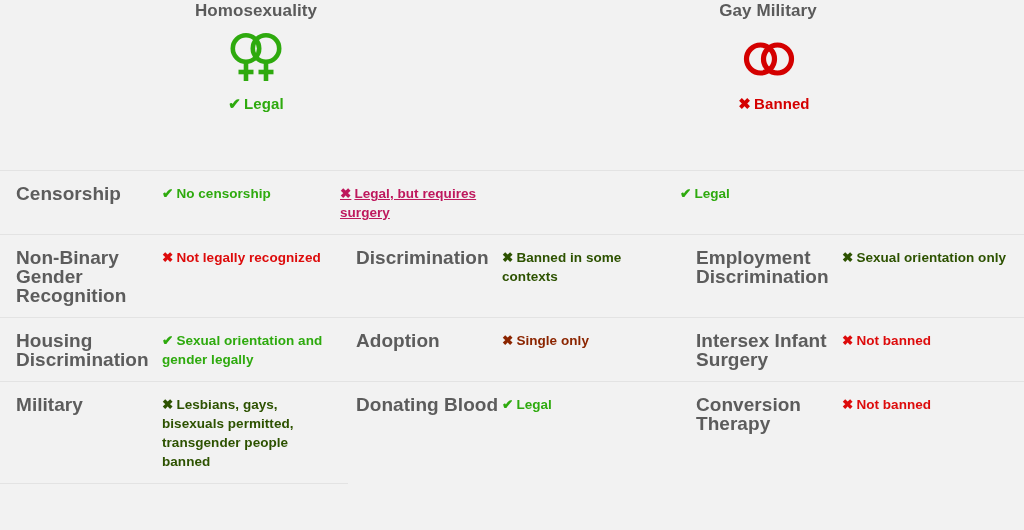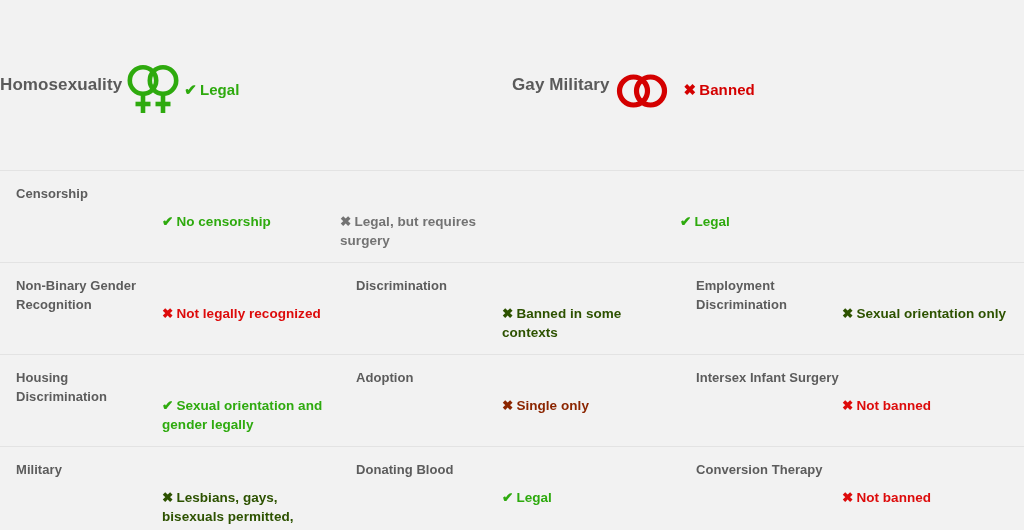--- a/index.html
+++ b/index.html
@@ -18,20 +18,21 @@
   
   .header {
     display: flex;
     width: 1024px;
     height: 170px;
     box-sizing: border-box;
   }
   .header-col {
     width: 512px;
     display: flex;
+    flex-direction: column;
     align-items: center;
     box-sizing: border-box;
   }
   .header-title {
     font-size: 17px;
     font-weight: bold;
     color: #5a5a5a;
     letter-spacing: 0.1px;
     line-height: 22px;
   }
@@ -81,35 +82,34 @@
     padding-top: 13px;
     padding-bottom: 12px;
   }
   .pair.pair-2 { width: 340px; }
   .pair.pair-3 { width: 344px; }
 
   .cell-label {
     width: 162px;
     padding-left: 16px;
     box-sizing: border-box;
-    font-size: 13px;
+    font-size: 19px;
     font-weight: bold;
     color: #5c5c5c;
     line-height: 19px;
     letter-spacing: 0.05px;
   }
   .cell-value {
     width: 178px;
     padding-right: 10px;
     box-sizing: border-box;
     font-size: 13.5px;
     font-weight: bold;
     line-height: 19px;
     letter-spacing: 0.05px;
-    margin-top: 28px;
   }
   .cell-value .mark { margin-right: 3px; }
   .cell-value.empty { }
   .cell-label.empty { }
 </style>
 </head>
 <body>
 
 <div class="header">
 
@@ -152,21 +152,21 @@
 <div class="table">
 
   <div class="row">
     <div class="pair pair-1">
       <div class="cell-label">Censorship</div>
       <div class="cell-value" style="color:#2eaa0e;">
         <span class="mark">✔</span><span>No censorship</span>
       </div>
     </div>
     <div class="pair pair-2">
-      <div class="cell-value" style="color:#737373;">
+      <div class="cell-value" style="color:#be185d;text-decoration:underline;">
         <span class="mark">✖</span><span>Legal, but requires surgery</span>
       </div>
     </div>
     <div class="pair pair-3">
       <div class="cell-value" style="color:#2eaa0e;">
         <span class="mark">✔</span><span>Legal</span>
       </div>
     </div>
   </div>
 

